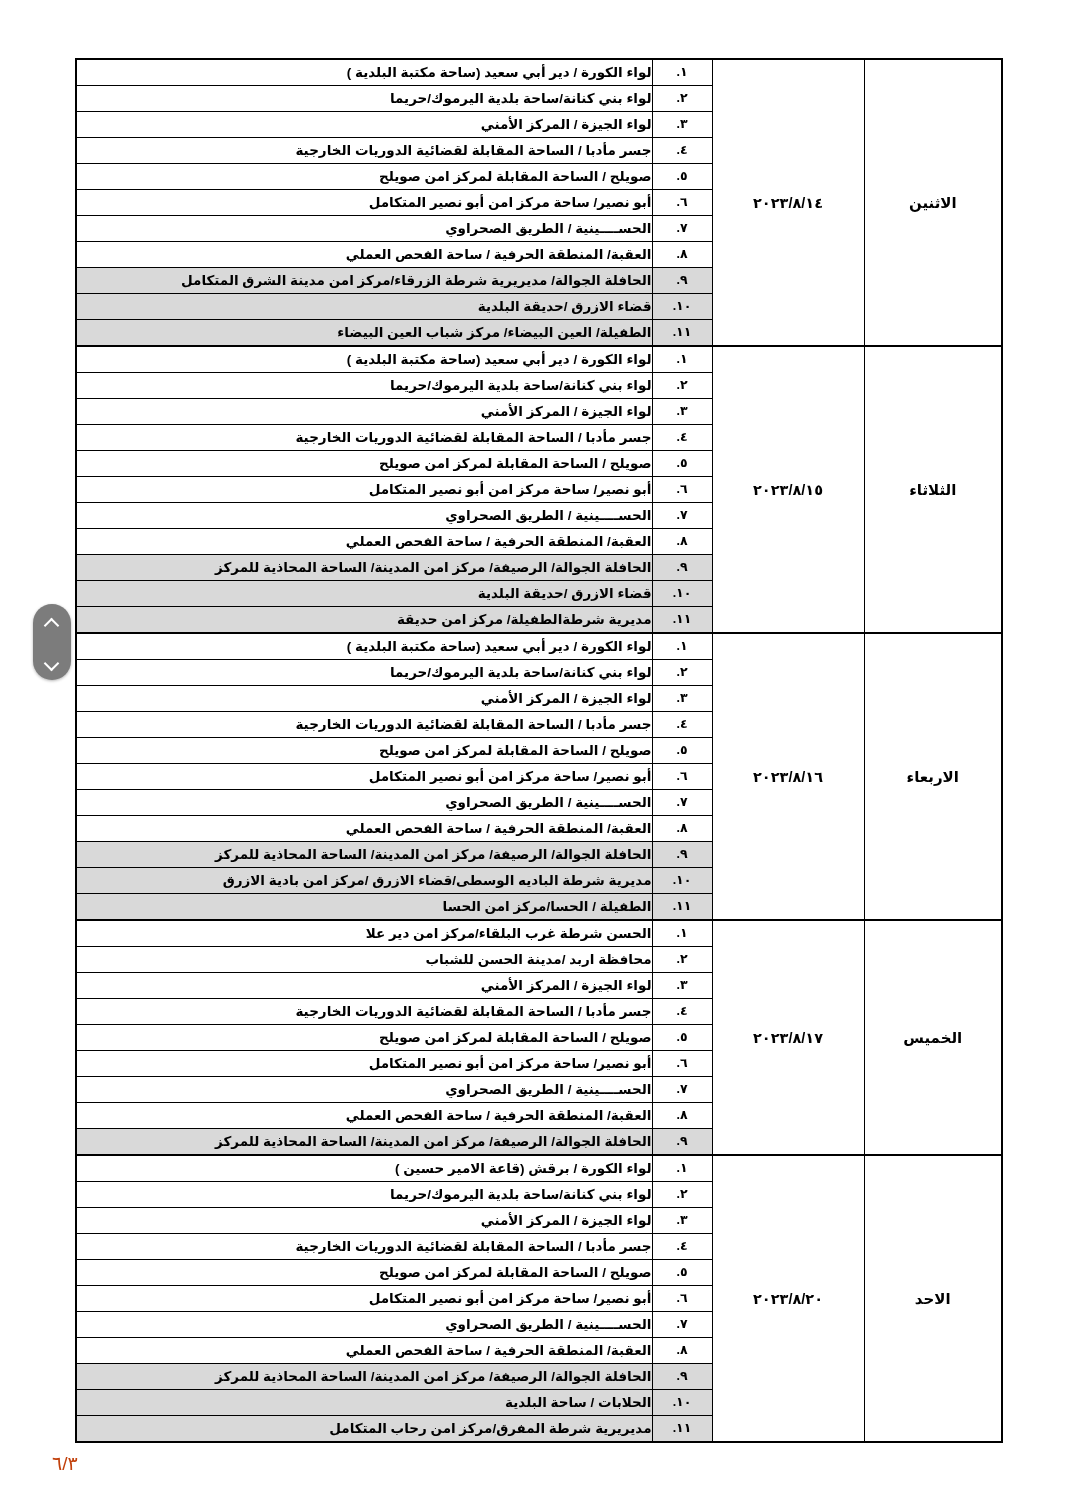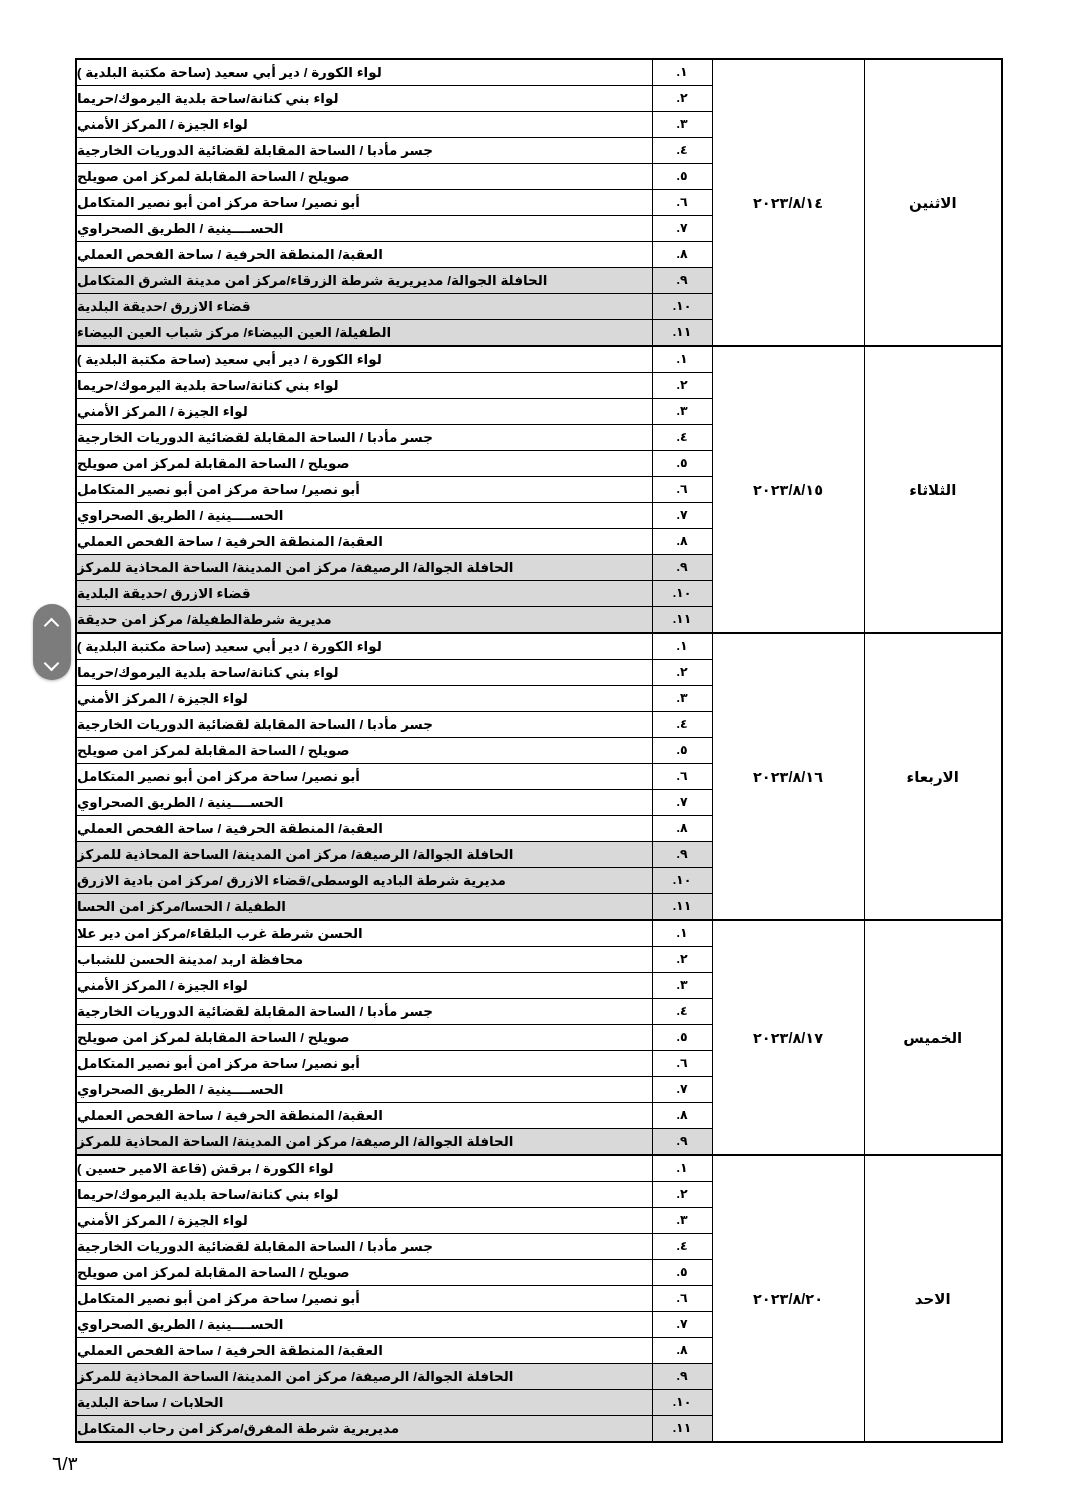--- a/index.html
+++ b/index.html
@@ -55,21 +55,21 @@
   }
   td.num-cell {
     text-align: center;
     font-size: 12.5px;
     height: 25px;
     line-height: 25px;
     font-weight: bold;
     letter-spacing: 0.5px;
   }
   td.loc-cell {
-    text-align: left;
+    text-align: right;
     font-size: 13.5px;
     font-weight: bold;
     height: 25px;
     line-height: 25px;
     padding: 0 6px;
     white-space: nowrap;
     overflow: hidden;
   }
   tr.shaded td.loc-cell,
   tr.shaded td.num-cell {
@@ -112,21 +112,21 @@
     border-top: 2px solid #fff;
   }
   .scroll-pill .chev.up::before { transform: rotate(45deg); }
   .scroll-pill .chev.down::before { transform: rotate(-135deg); }
 
   .page-number {
     position: absolute;
     left: 52px;
     top: 1452px;
     font-size: 19px;
-    color: #000000;
+    color: #c2410c;
     letter-spacing: 1px;
     direction: rtl;
   }
 </style>
 </head>
 <body>
 
 <div class="page">
 
   <div class="doc-table-wrap">

